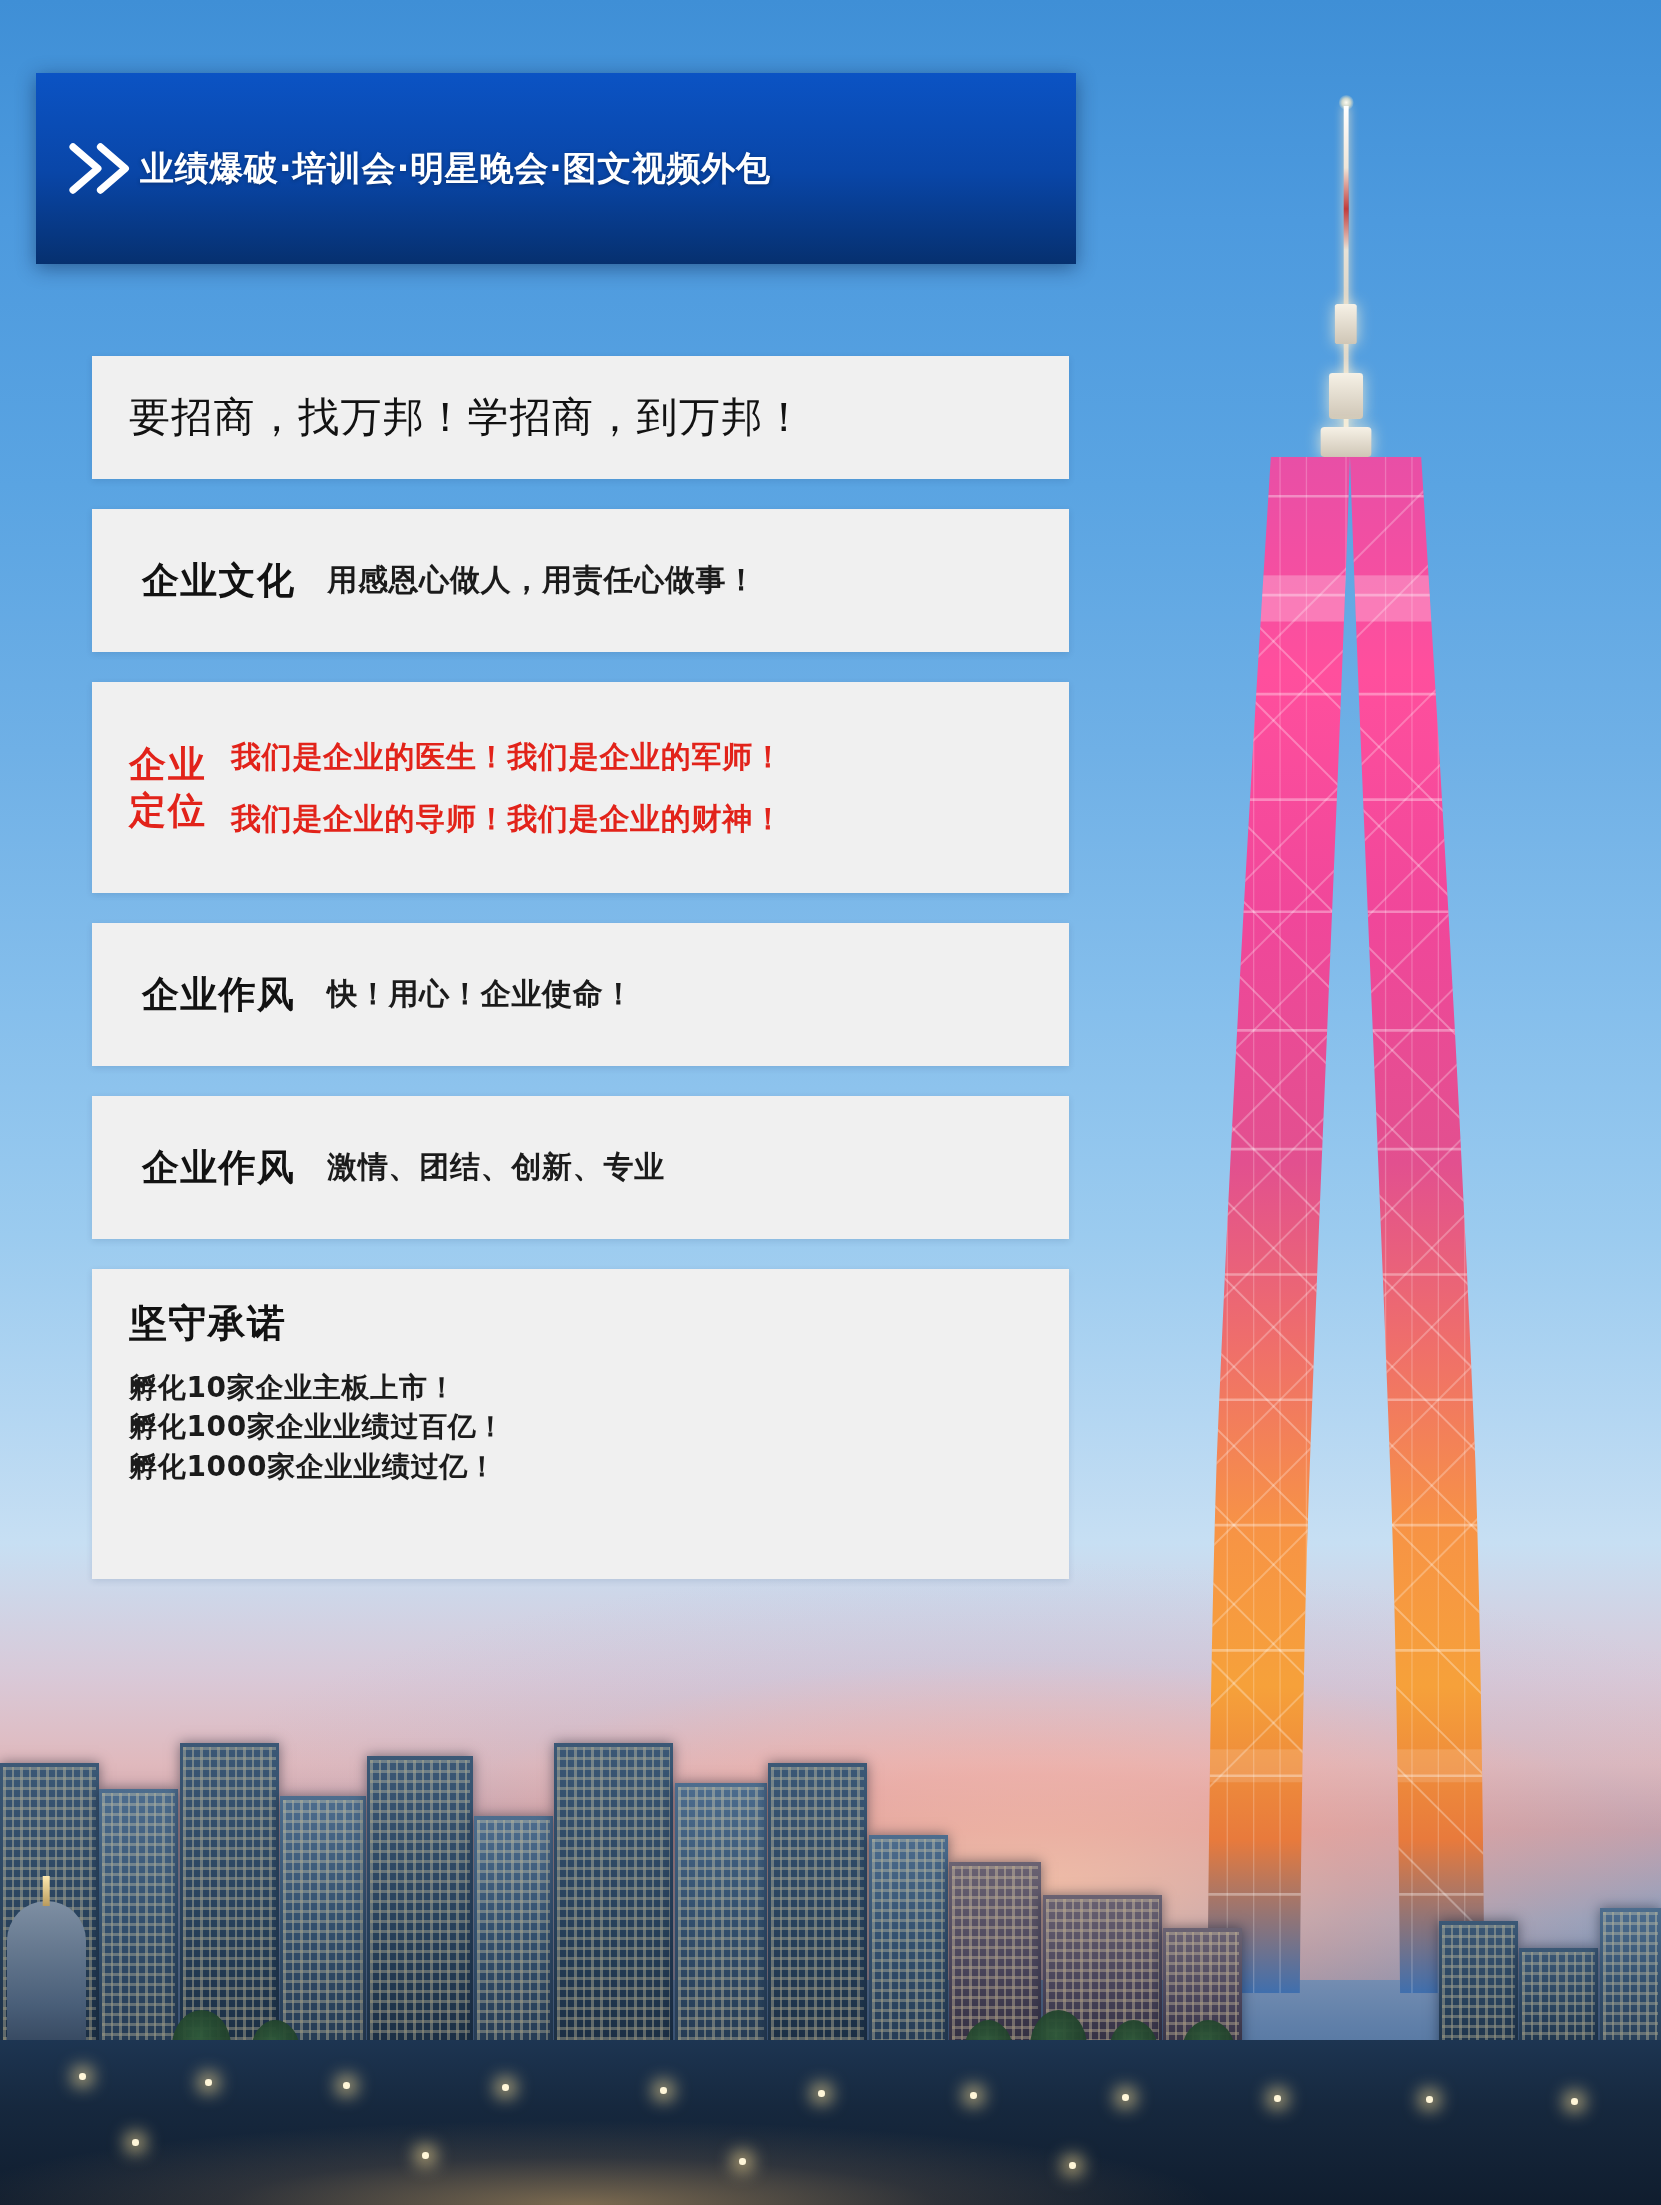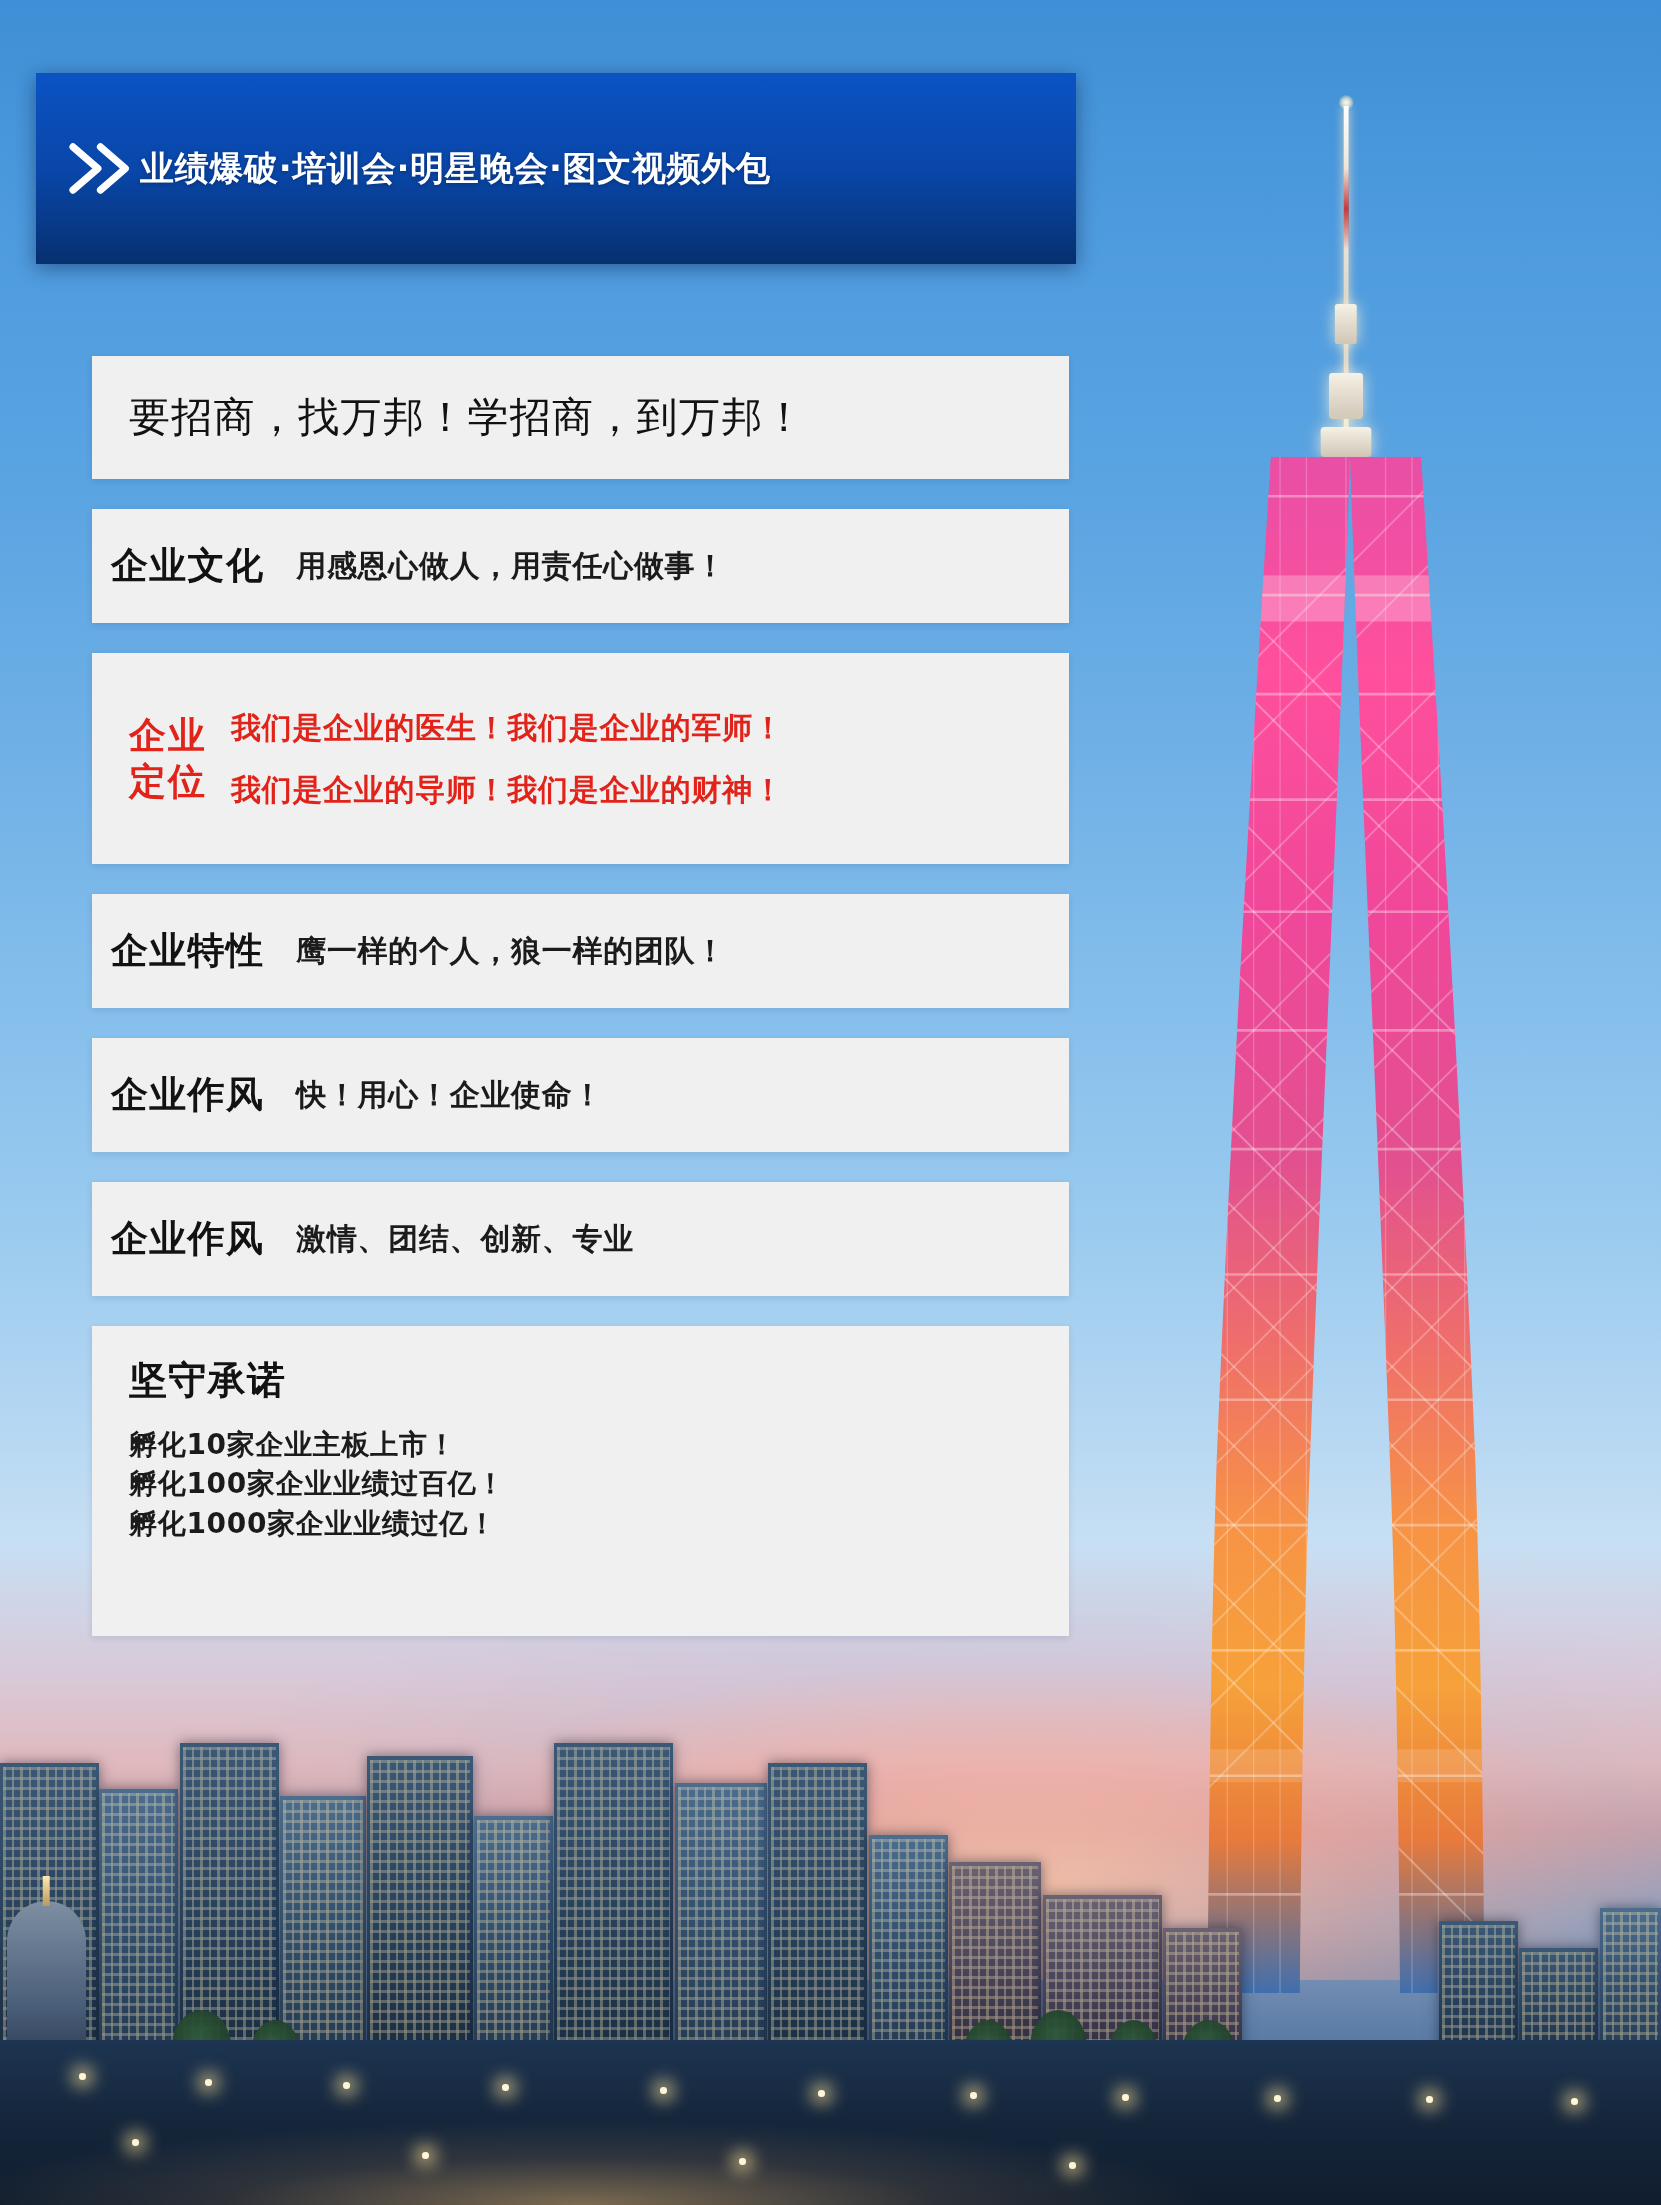--- a/index.html
+++ b/index.html
@@ -238,22 +238,22 @@
   }
   .card-headline .hl {
     font-size: 41px;
     font-weight: 400;
     color: #121212;
     letter-spacing: 1.3px;
     white-space: nowrap;
   }
 
   .card-kv {
-    height: 114px;
-    padding: 0 19px;
+    height: 143px;
+    padding: 0 50px;
     margin-top: 12px;
   }
   .kv-label {
     font-size: 37px;
     font-weight: 700;
     color: #121212;
     letter-spacing: 1.3px;
     white-space: nowrap;
     flex: 0 0 auto;
   }
@@ -499,24 +499,20 @@
       <div class="pos-label">
         <div>企业</div>
         <div>定位</div>
       </div>
       <div class="pos-lines">
         <div class="pl">我们是企业的医生！我们是企业的军师！</div>
         <div class="pl">我们是企业的导师！我们是企业的财神！</div>
       </div>
     </div>
 
-    <div class="card card-kv">
-      <div class="kv-label">企业特性</div>
-      <div class="kv-value">鹰一样的个人，狼一样的团队！</div>
-    </div>
 
     <div class="card card-kv">
       <div class="kv-label">企业作风</div>
       <div class="kv-value">快！用心！企业使命！</div>
     </div>
 
     <div class="card card-kv">
       <div class="kv-label">企业作风</div>
       <div class="kv-value">激情、团结、创新、专业</div>
     </div>

